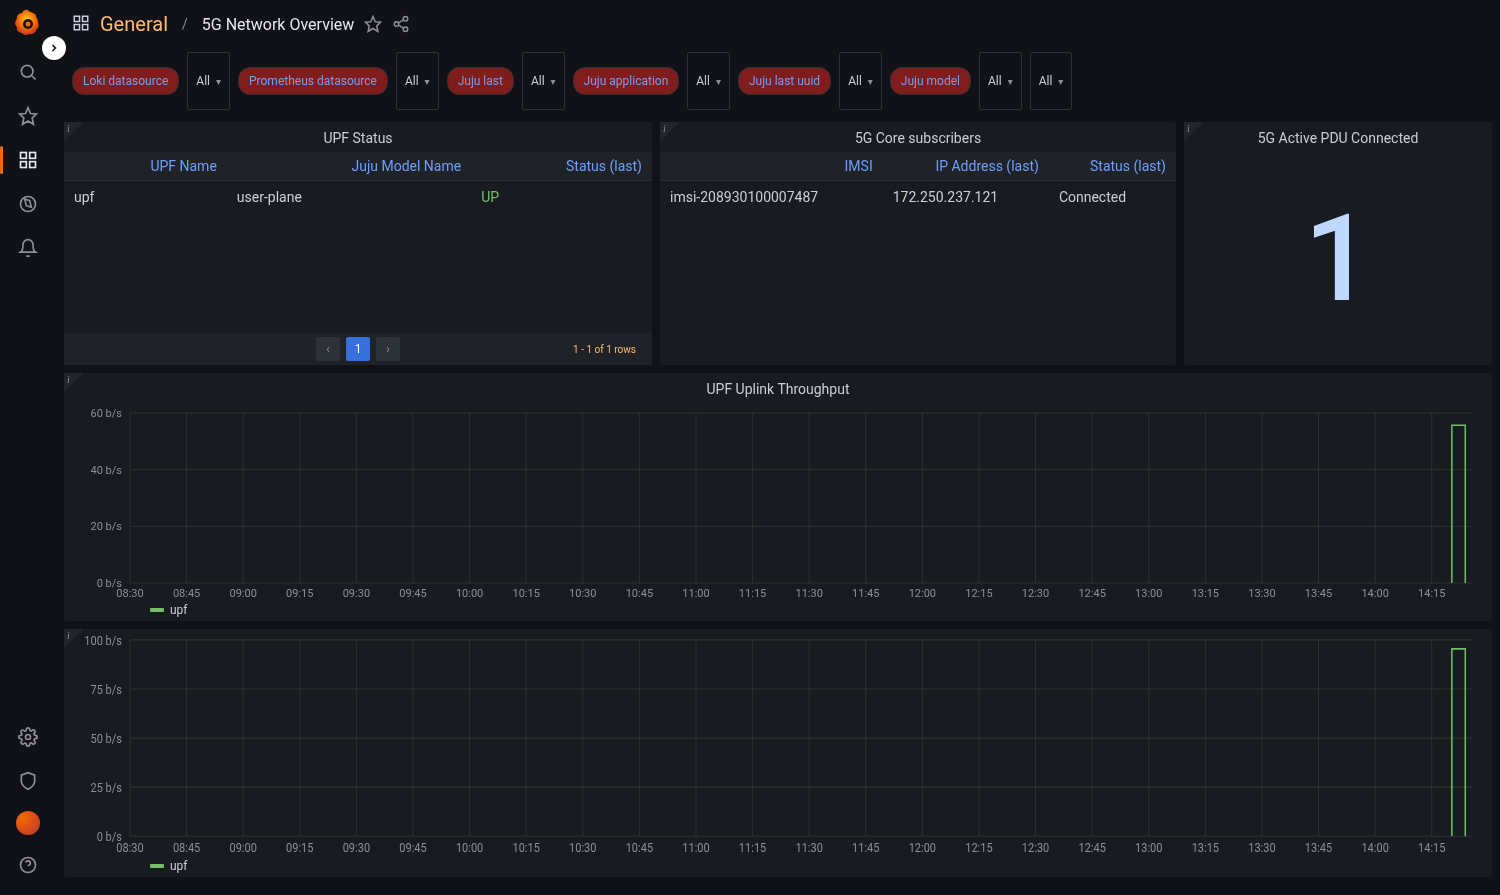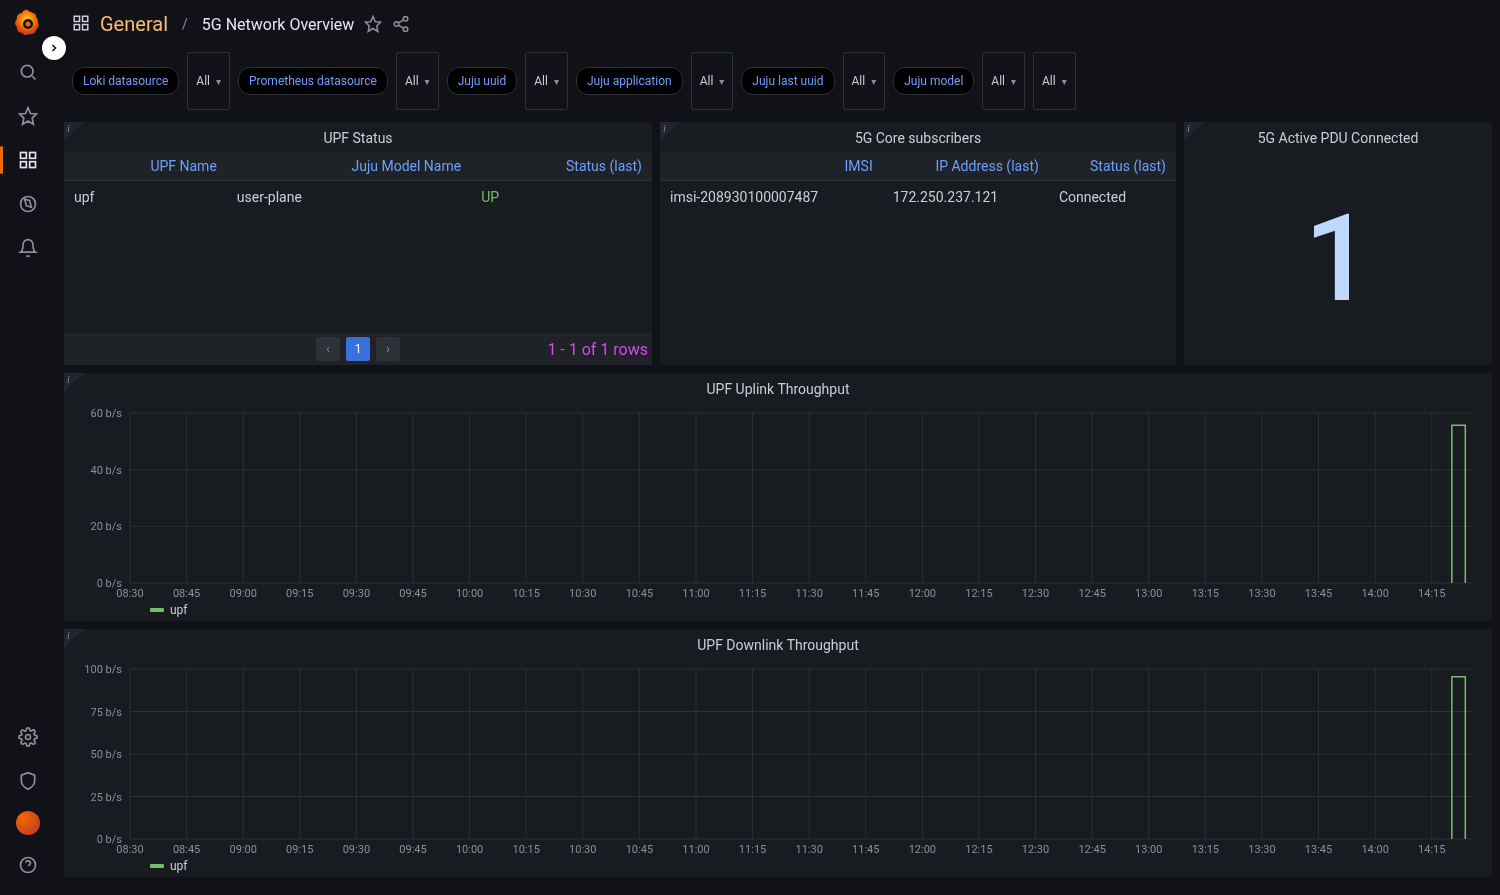--- a/index.html
+++ b/index.html
@@ -14,21 +14,21 @@
   .sidebar .avatar { width: 24px; height: 24px; border-radius: 50%; background: radial-gradient(circle at 30% 30%, #f46800, #b33); margin: 8px 0; }
   .sidebar .chevron-tab { position: absolute; top: 36px; left: 42px; width: 24px; height: 24px; background: #fff; color: #111; border-radius: 50%; display: flex; align-items: center; justify-content: center; font-size: 14px; box-shadow: 0 0 4px rgba(0,0,0,.5); cursor: pointer; }
   .main { flex: 1; display: flex; flex-direction: column; }
   .topbar { height: 48px; display: flex; align-items: center; padding: 0 16px; gap: 10px; }
   .topbar .apps-icon { color: #ccccdc; }
   .topbar .crumb-general { color: #fdba74; font-size: 20px; }
   .topbar .crumb-sep { color: #8e8e9c; padding: 0 4px; }
   .topbar .crumb-title { color: #e6e6f0; font-size: 16px; }
   .topbar .icon-btn { color: #8e8e9c; cursor: pointer; display: inline-flex; }
   .varbar { display: flex; flex-wrap: wrap; gap: 8px; padding: 4px 16px 12px 16px; align-items: center; }
-  .chip-label { color: #6e9fff; font-size: 12px; padding: 6px 10px; border: 1px solid #2c3235; border-radius: 12px; background: #000000; }
+  .chip-label { color: #6e9fff; font-size: 12px; padding: 6px 10px; border: 1px solid #2c3235; border-radius: 12px; background: #7f1d1d; }
   .chip-select { display: flex; align-items: center; gap: 6px; padding: 21px 8px; border: 1px solid #2c3235; border-radius: 2px; background: #111217; color: #ccccdc; font-size: 12px; cursor: pointer; }
   .chip-select .chev { font-size: 10px; color: #8e8e9c; }
   .content { flex: 1; overflow: auto; padding: 0 8px 8px 8px; }
   .row { display: flex; gap: 8px; }
   .panel { background: #181b1f; border-radius: 2px; position: relative; display: flex; flex-direction: column; }
   .panel .corner-info { position: absolute; top: 0; left: 0; width: 28px; height: 28px; overflow: hidden; }
   .panel .corner-info::before { content: ""; position: absolute; top: -14px; left: -14px; width: 28px; height: 28px; background: #22252b; transform: rotate(45deg); }
   .panel .corner-info span { position: absolute; top: 1px; left: 3px; font-size: 10px; color: #8e8e9c; font-family: Georgia, serif; font-style: italic; }
   .panel-title { text-align: center; color: #ccccdc; font-size: 14px; padding: 8px 0 6px 0; }
   .row1 .p1 { flex: 0 0 588px; height: 243px; }
@@ -37,21 +37,21 @@
   table { width: 100%; border-collapse: collapse; font-size: 14px; }
   thead th { text-align: right; padding: 6px 10px; color: #6e9fff; font-weight: 400; background: #1f2328; border-bottom: 1px solid #2c3235; }
   thead th.right { text-align: right; }
   tbody td { padding: 8px 10px; color: #ccccdc; }
   tbody td.right { }
   .status-up { color: #73bf69; }
   .table-footer { margin-top: auto; display: flex; align-items: center; justify-content: center; background: #1f2328; height: 32px; position: relative; }
   .table-footer .pager { display: flex; gap: 6px; }
   .pager-btn { width: 24px; height: 24px; display: flex; align-items: center; justify-content: center; background: #2c3235; color: #8e8e9c; border-radius: 2px; font-size: 12px; cursor: pointer; }
   .pager-btn.active { background: #3871dc; color: #fff; }
-  .table-footer .rows-text { position: absolute; right: 4px; font-size: 16px; color: #d946ef; }
+  .table-footer .rows-text { position: absolute; right: 16px; font-size: 10px; color: #fdba74; }
   .stat-big { flex: 1; display: flex; align-items: center; justify-content: center; }
   .stat-big span { font-size: 120px; font-weight: 500; color: rgb(192, 216, 255); line-height: 1; }
   .chart-panel { height: 248px; margin-top: 8px; }
   .chart-area { flex: 1; position: relative; padding: 4px 10px 0 6px; }
   .chart-svg { width: 100%; height: 100%; display: block; }
   .grid-line { stroke: #2c3235; stroke-width: 1; }
   .axis-text { fill: #8e8e9c; font-size: 11px; }
   .series-line { stroke: #73bf69; stroke-width: 1.5; fill: none; }
   .legend { display: flex; align-items: center; gap: 6px; padding: 2px 0 4px 86px; font-size: 12px; color: #ccccdc; }
   .legend .swatch { width: 14px; height: 4px; background: #73bf69; border-radius: 1px; }
@@ -167,21 +167,21 @@
       <span class="chip-label">Loki datasource</span>
       <span class="chip-select">
           <span>All</span>
           <span class="chev">▾</span>
         </span>
       <span class="chip-label">Prometheus datasource</span>
       <span class="chip-select">
           <span>All</span>
           <span class="chev">▾</span>
         </span>
-      <span class="chip-label">Juju uuid</span>
+      <span class="chip-label">Juju last</span>
       <span class="chip-select">
           <span>All</span>
           <span class="chev">▾</span>
         </span>
       <span class="chip-label">Juju application</span>
       <span class="chip-select">
           <span>All</span>
           <span class="chev">▾</span>
         </span>
       <span class="chip-label">Juju last uuid</span>
@@ -337,21 +337,20 @@
         <div class="legend">
             <span class="swatch"></span>
             <span>upf</span>
           </div>
       </div>
 
       <div class="panel chart-panel">
         <div class="corner-info">
             <span>i</span>
           </div>
-        <div class="panel-title">UPF Downlink Throughput</div>
         <div class="chart-area">
           <svg class="chart-svg" id="downlink-svg" preserveAspectRatio="none" viewBox="0 0 1412 194">
               <line x1="60" y1="176" x2="1402" y2="176" class="grid-line"></line>
               <text x="52" y="180" text-anchor="end" class="axis-text">0 b/s</text>
               <line x1="60" y1="133.5" x2="1402" y2="133.5" class="grid-line"></line>
               <text x="52" y="137.5" text-anchor="end" class="axis-text">25 b/s</text>
               <line x1="60" y1="91" x2="1402" y2="91" class="grid-line"></line>
               <text x="52" y="95" text-anchor="end" class="axis-text">50 b/s</text>
               <line x1="60" y1="48.5" x2="1402" y2="48.5" class="grid-line"></line>
               <text x="52" y="52.5" text-anchor="end" class="axis-text">75 b/s</text>

